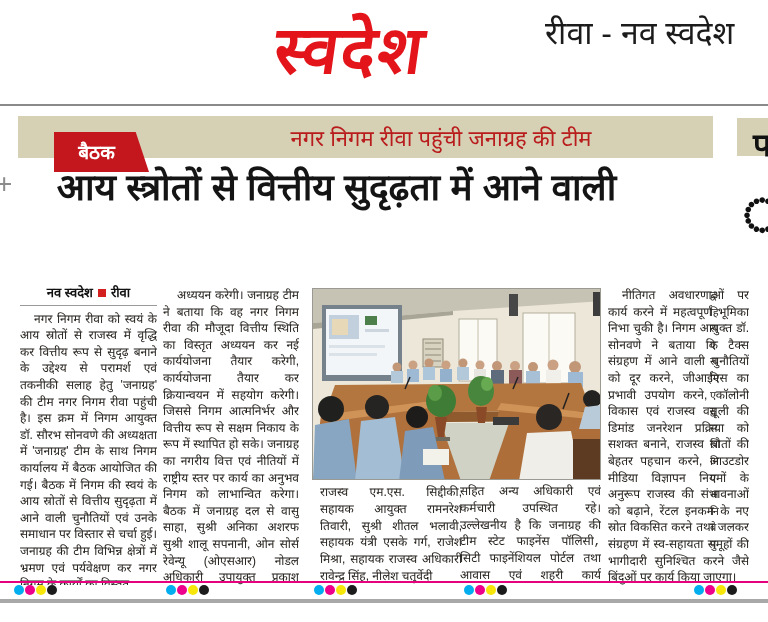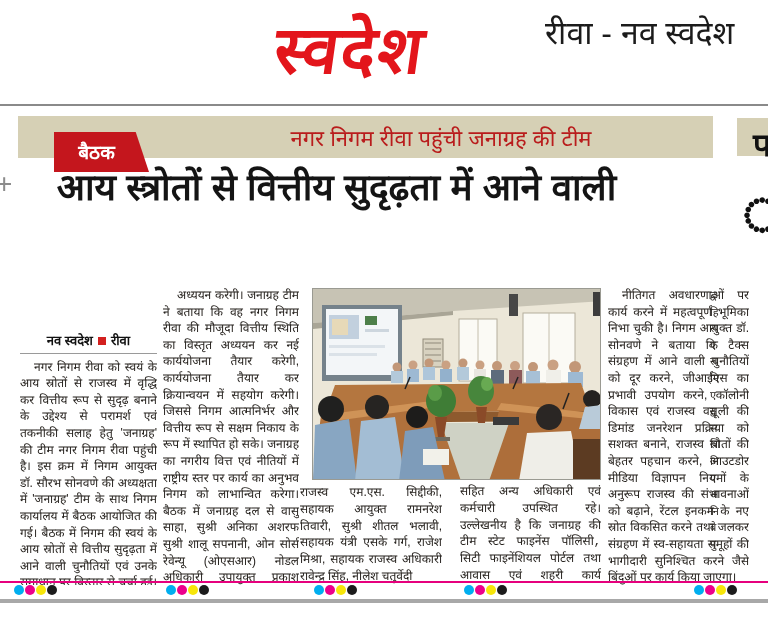--- a/index.html
+++ b/index.html
@@ -48,25 +48,25 @@
 
   
   .col{position:absolute;top:285px;height:300px;overflow:hidden;color:var(--body-ink);
        font-size:12px;line-height:16.6px;text-align:justify;}
   .col p{text-indent:14px;}
   .col1{left:20px;width:137px;}
   .col2{left:163px;width:136px;top:287px;height:298px;}
   .col5{left:608px;width:141px;top:287px;height:298px;}
   .col-under{position:absolute;top:484px;height:101px;overflow:hidden;color:var(--body-ink);
              font-size:12px;line-height:16.8px;text-align:justify;}
-  .col3{left:300px;width:142px;}
+  .col3{left:320px;width:142px;}
   .col4{left:460px;width:141px;font-family:Liberation Mono, monospace;}
 
   .dateline{display:flex;align-items:center;justify-content:center;gap:5px;
-            font-weight:bold;font-size:13px;color:#111;padding-bottom:3px;margin-top:48px;}
+            font-weight:bold;font-size:13px;color:#111;padding-bottom:3px;}
   .dateline-sq{width:8px;height:8px;background:#d3201f;display:inline-block;}
   .dateline-rule{height:1px;background:#9a9a9a;margin:0 0 5px 0;}
 
   
   .edge-chars{position:absolute;left:710px;top:288px;width:17px;height:297px;overflow:hidden;
               font-size:11px;line-height:16.6px;color:var(--body-ink);white-space:pre-line;font-family:Liberation Mono, monospace;}
 
   
   .photo{position:absolute;left:312px;top:288px;width:289px;height:192px;border:1px solid #9a9a92;
          overflow:hidden;background:#e9e4d6;}

